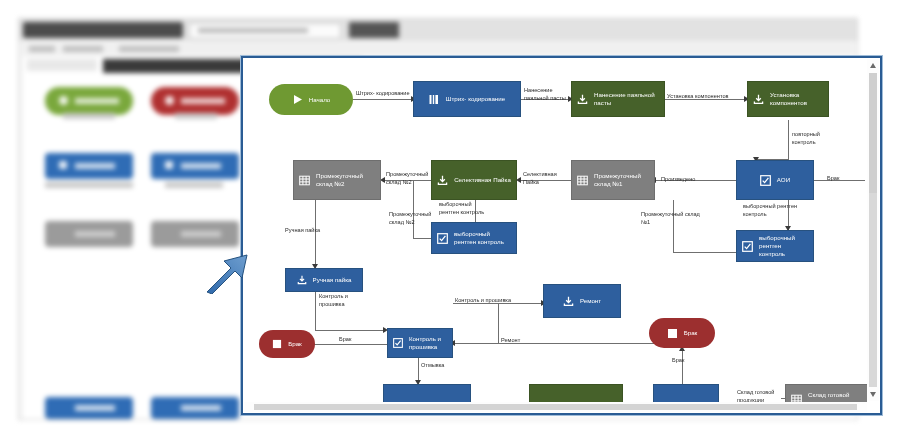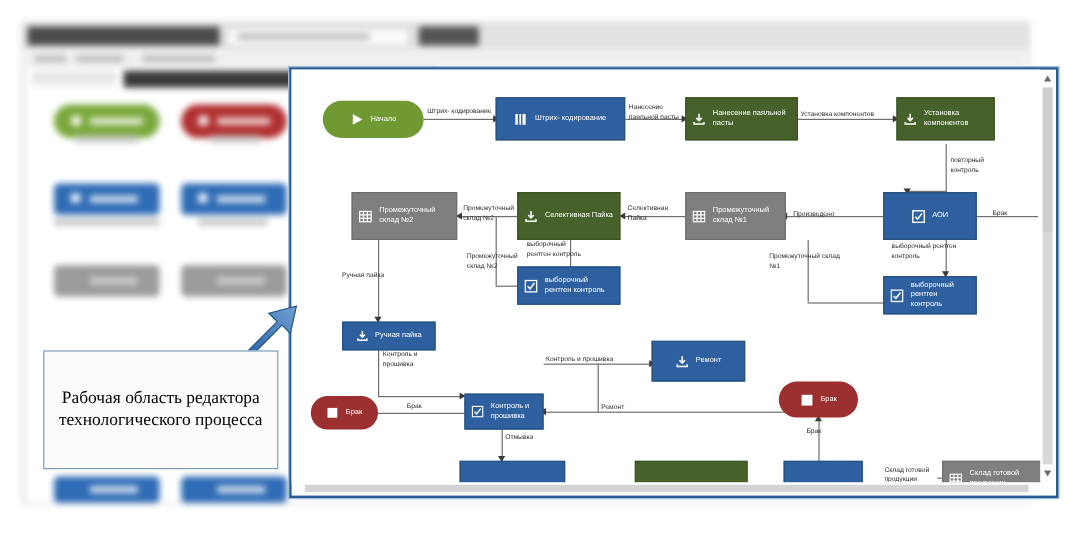--- a/index.html
+++ b/index.html
@@ -405,16 +405,13 @@
       <defs>
         <linearGradient id="ag" x1="0" y1="1" x2="1" y2="0">
           <stop offset="0" stop-color="#2f69ab"></stop>
           <stop offset="1" stop-color="#6f9fd0"></stop>
         </linearGradient>
       </defs>
       <path d="M2,40 L12,30 L26,16 L19,9 L42,3 L37,26 L30,19 L16,33 L7,42 Z" fill="url(#ag)" stroke="#25527f" stroke-width="1"></path>
     </svg>
   </div>
 
-  <div class="caption">
-    <span>Рабочая область редактора технологического процесса</span>
-  </div>
 </div>
 
 </body></html>

